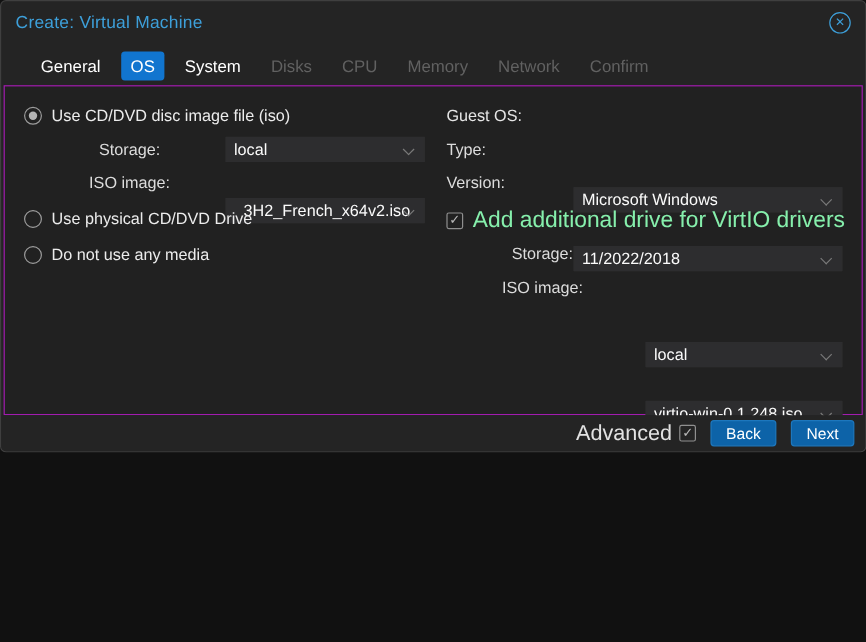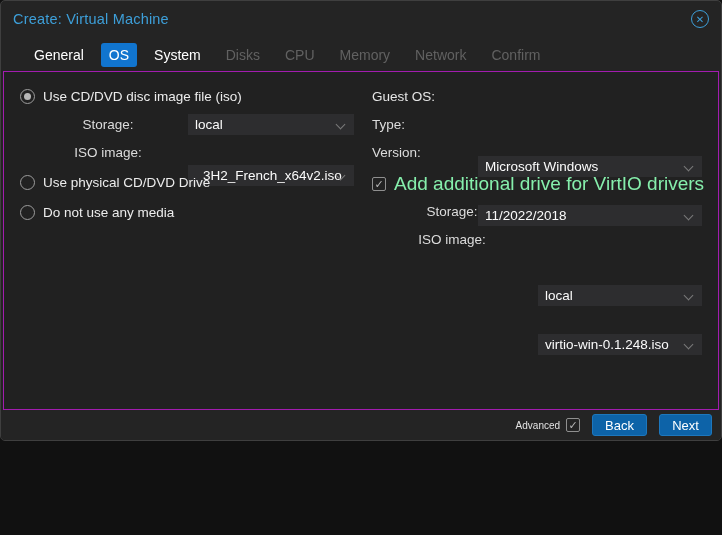--- a/index.html
+++ b/index.html
@@ -1,18 +1,18 @@
 <!DOCTYPE html>
 <html><head>
 <meta charset="utf-8">
 <style>
   html,body{margin:0;padding:0;background:#111;}
   *{box-sizing:border-box;font-family:"Liberation Sans","DejaVu Sans",sans-serif;}
   .window{
-    position:relative;width:722px;height:441px;background:#242424;
+    position:relative;width:722px;height:377px;background:#242424;
     border:1px solid #3f3f3f;border-radius:5px;overflow:hidden;
   }
   
   .titlebar{position:absolute;left:0;top:0;right:0;height:36px;display:flex;align-items:center;padding:0 12px;}
   .title{color:#3d9fd9;font-size:14.5px;letter-spacing:.2px;}
   .close-btn{
     margin-left:auto;width:18px;height:18px;border:1.5px solid #3d9fd9;border-radius:50%;
     color:#3d9fd9;font-size:10px;line-height:15px;text-align:center;cursor:pointer;
     display:flex;align-items:center;justify-content:center;
   }
@@ -57,21 +57,21 @@
     width:14px;height:14px;min-width:14px;border:1px solid #8f8f8f;border-radius:2px;background:transparent;
     display:inline-flex;align-items:center;justify-content:center;color:#b8b8b8;font-size:11px;line-height:1;cursor:pointer;
   }
   .check-row{display:flex;align-items:center;gap:8px;height:18px;}
   .check-label{color:#86efac;font-size:19px;}
   
   .footer{
     position:absolute;left:0;right:0;bottom:0;height:30px;background:#242424;
     display:flex;align-items:center;justify-content:flex-end;padding-right:9px;
   }
-  .adv-label{color:#e2e2e2;font-size:10px;margin-right:6px;}
+  .adv-label{color:#e2e2e2;font-size:18px;margin-right:6px;}
   .btn{
     height:22px;min-width:53px;margin-left:12px;background:#0d63a8;border:1px solid #1d77bd;border-radius:3px;
     color:#fff;font-size:13px;display:flex;align-items:center;justify-content:center;padding:0 12px;cursor:pointer;
   }
   
   .p-radio1{left:16px;top:15px;}
   .p-stor-label{left:30px;top:45px;width:148px;}
   .p-stor-field{left:184px;top:42px;width:166px;}
   .p-iso-label{left:30px;top:73px;width:148px;}
   .p-iso-field{left:184px;top:72px;width:166px;padding-left:12px;}

